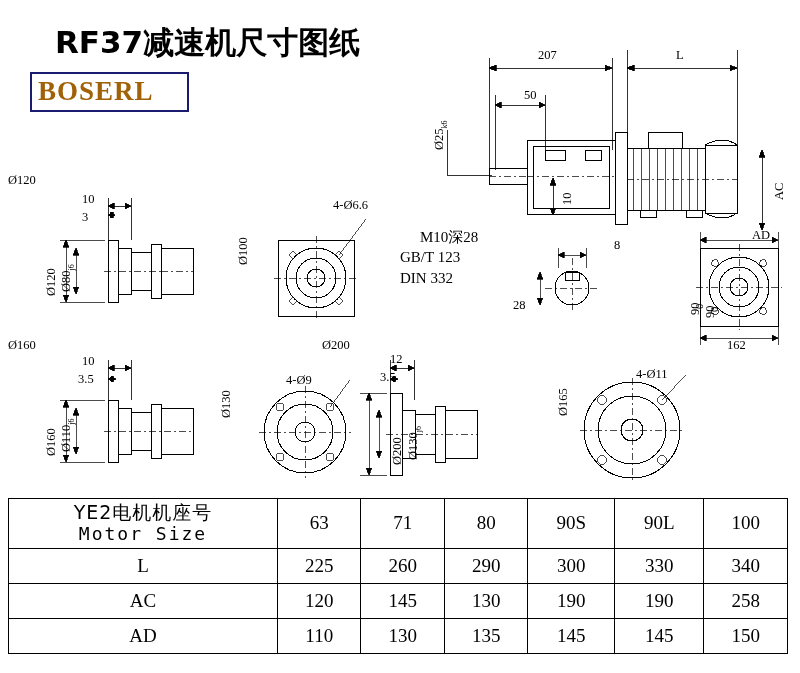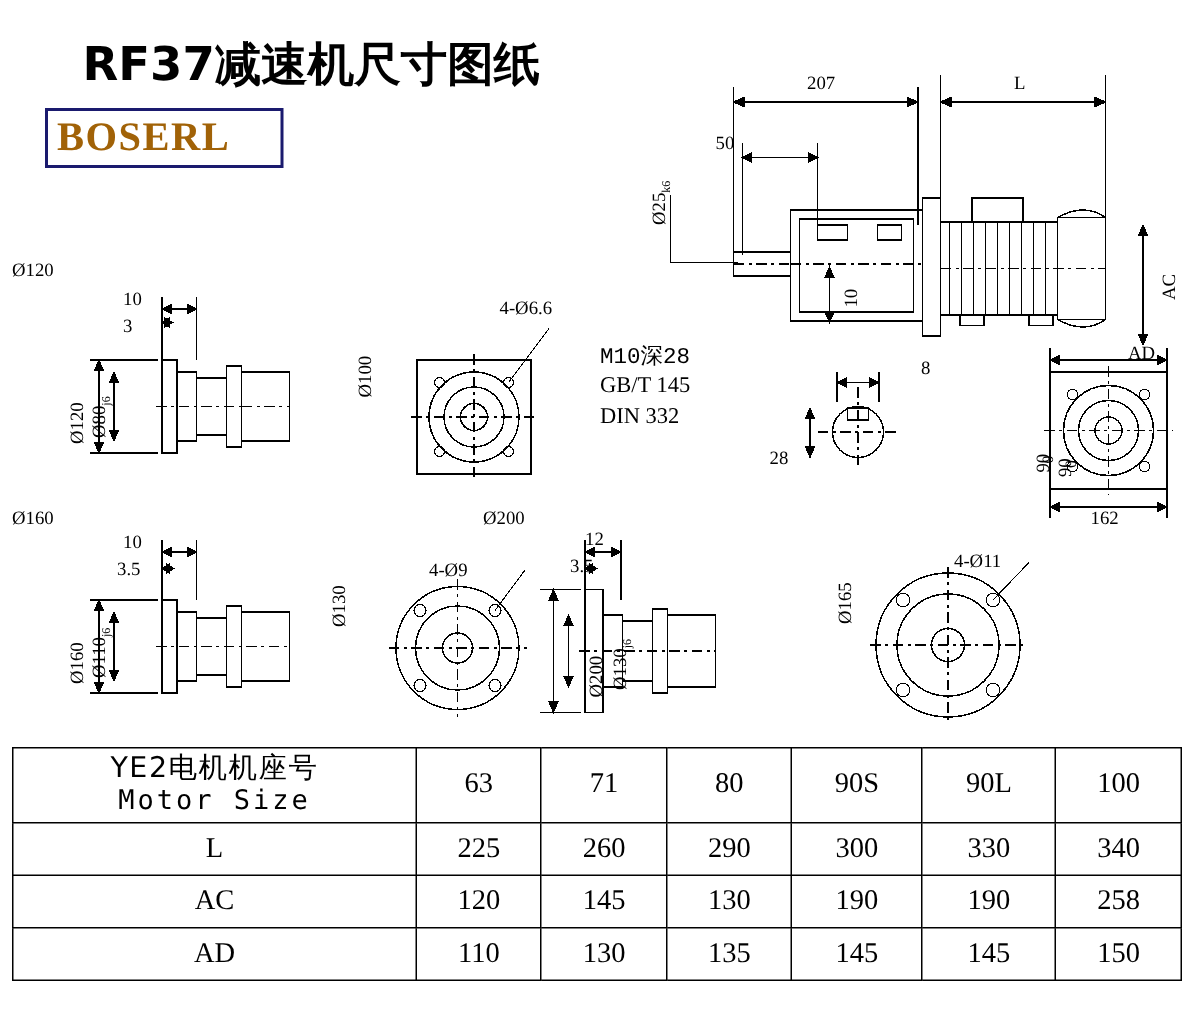--- a/index.html
+++ b/index.html
@@ -313,35 +313,35 @@
     <circle cx="602" cy="460" r="4.5"></circle>
     <circle cx="662" cy="460" r="4.5"></circle>
     <line x1="662" y1="400" x2="686" y2="375"></line>
   </g>
 
   </g>
 </svg>
 
 <div class="abs dim" style="left:538px;top:48px;">207</div>
 <div class="abs dim" style="left:676px;top:48px;">L</div>
-<div class="abs dim" style="left:477px;top:88px;">50</div>
+<div class="abs dim" style="left:524px;top:88px;">50</div>
 <div class="abs dim rot90" style="left:432px;top:150px;"><span>Ø25</span><span class="sub">k6</span></div>
 <div class="abs dim rot90" style="left:772px;top:200px;">AC</div>
 <div class="abs dim rot90" style="left:560px;top:205px;">10</div>
 <div class="abs dim" style="left:614px;top:238px;">8</div>
 <div class="abs dim" style="left:513px;top:298px;">28</div>
 <div class="abs dim" style="left:752px;top:228px;">AD</div>
 <div class="abs dim" style="left:727px;top:338px;">162</div>
 <div class="abs dim rot90" style="left:688px;top:315px;">90</div>
 <div class="abs dim-sm rot90" style="left:694px;top:309px;">0</div>
 <div class="abs dim rot90" style="left:703px;top:318px;">90</div>
 <div class="abs dim-sm rot90" style="left:709px;top:312px;">0</div>
 
-<div class="abs dim-lg" style="left:400px;top:228px;font-family:Liberation Mono, monospace;">M10深28</div>
-<div class="abs dim-lg" style="left:400px;top:249px;">GB/T 145</div>
+<div class="abs dim-lg" style="left:420px;top:228px;font-family:Liberation Serif, serif;">M10深28</div>
+<div class="abs dim-lg" style="left:400px;top:249px;">GB/T 123</div>
 <div class="abs dim-lg" style="left:400px;top:270px;">DIN 332</div>
 
 <div class="abs dim" style="left:8px;top:173px;">Ø120</div>
 <div class="abs dim" style="left:82px;top:192px;">10</div>
 <div class="abs dim" style="left:82px;top:210px;">3</div>
 <div class="abs dim rot90" style="left:44px;top:296px;">Ø120</div>
 <div class="abs dim rot90" style="left:59px;top:292px;"><span>Ø80</span><span class="sub">j6</span></div>
 <div class="abs dim" style="left:333px;top:198px;">4-Ø6.6</div>
 <div class="abs dim rot90" style="left:236px;top:265px;">Ø100</div>
 

